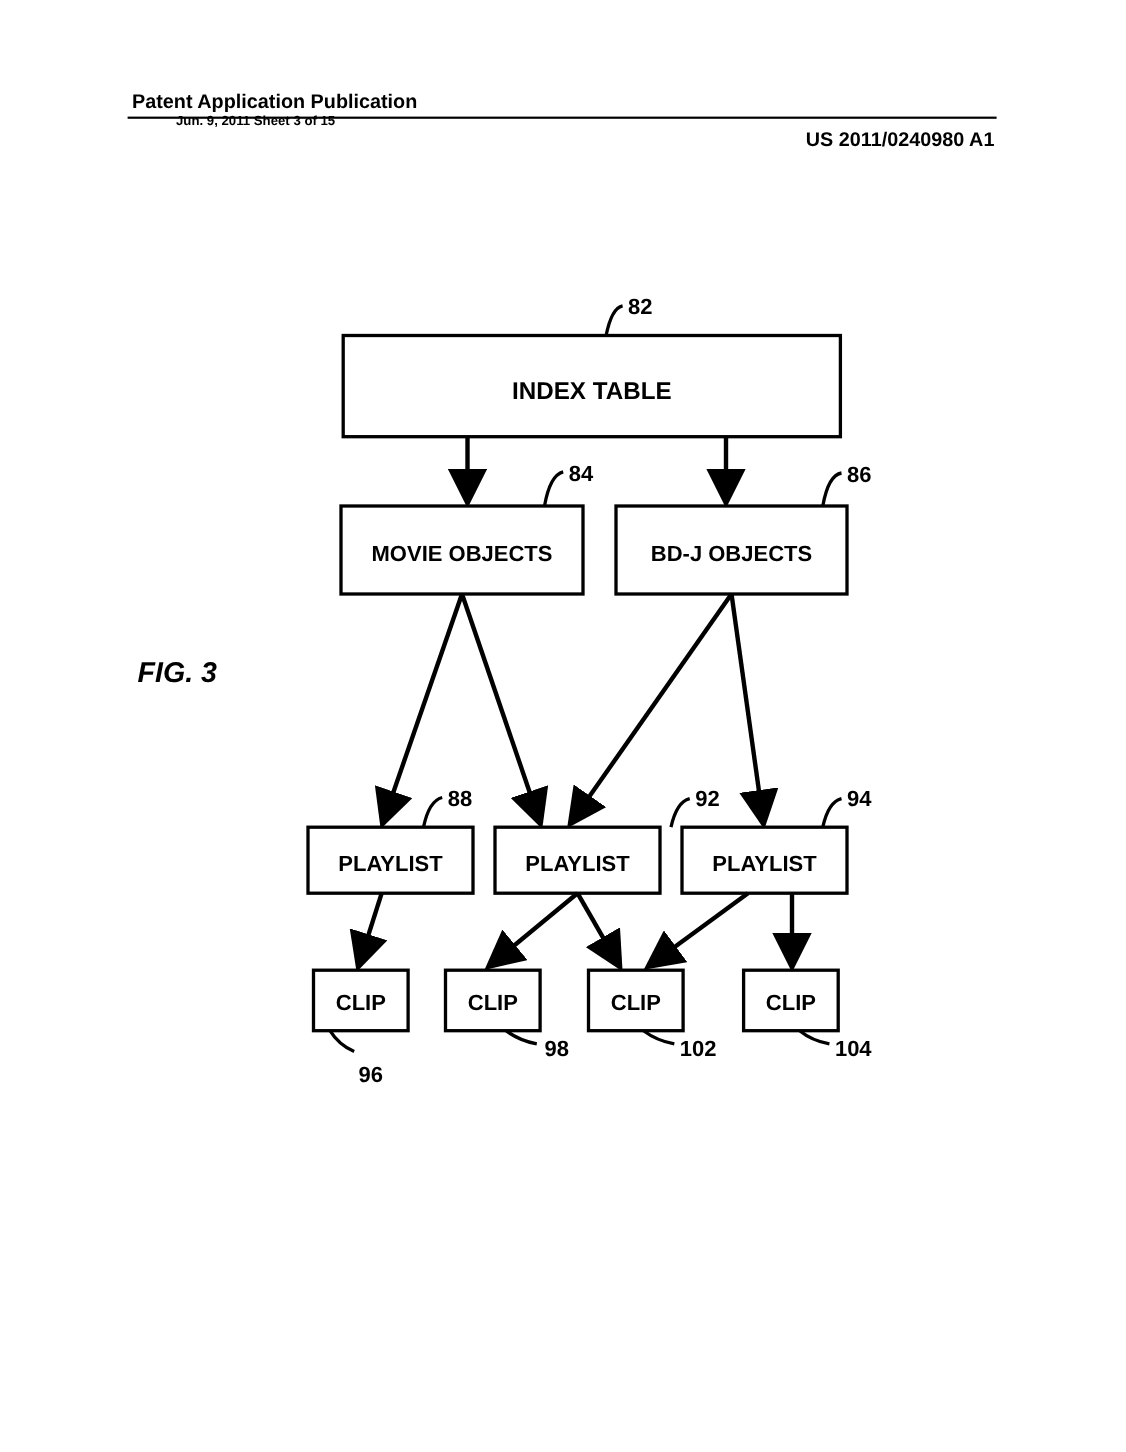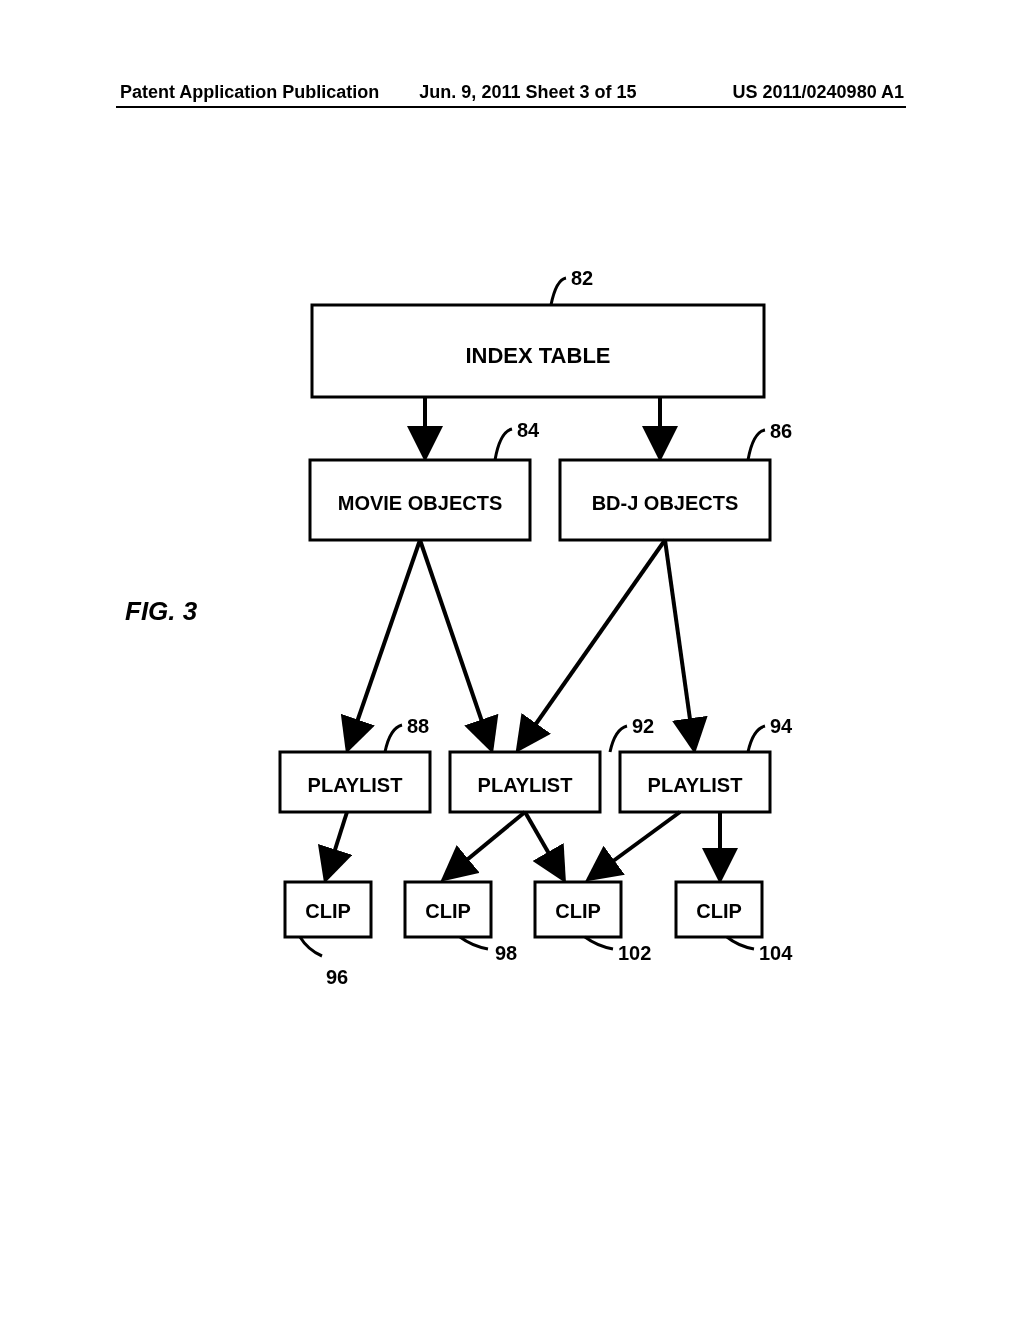--- a/index.html
+++ b/index.html
@@ -13,31 +13,32 @@
     height: 1320px;
     position: relative;
     background: #fff;
   }
   .header {
     position: absolute;
     top: 82px;
     left: 0;
     width: 100%;
     display: flex;
+    flex-direction: column;
     align-items: baseline;
     font-weight: bold;
     color: #000;
     padding: 0 120px;
     box-sizing: border-box;
   }
   .header-left {
     font-size: 18px;
   }
   .header-center {
-    font-size: 18px;
+    font-size: 12px;
     padding-left: 40px;
     white-space: nowrap;
   }
   .header-right {
     font-size: 18px;
     margin-left: auto;
   }
   .header-rule {
     position: absolute;
     top: 106px;

